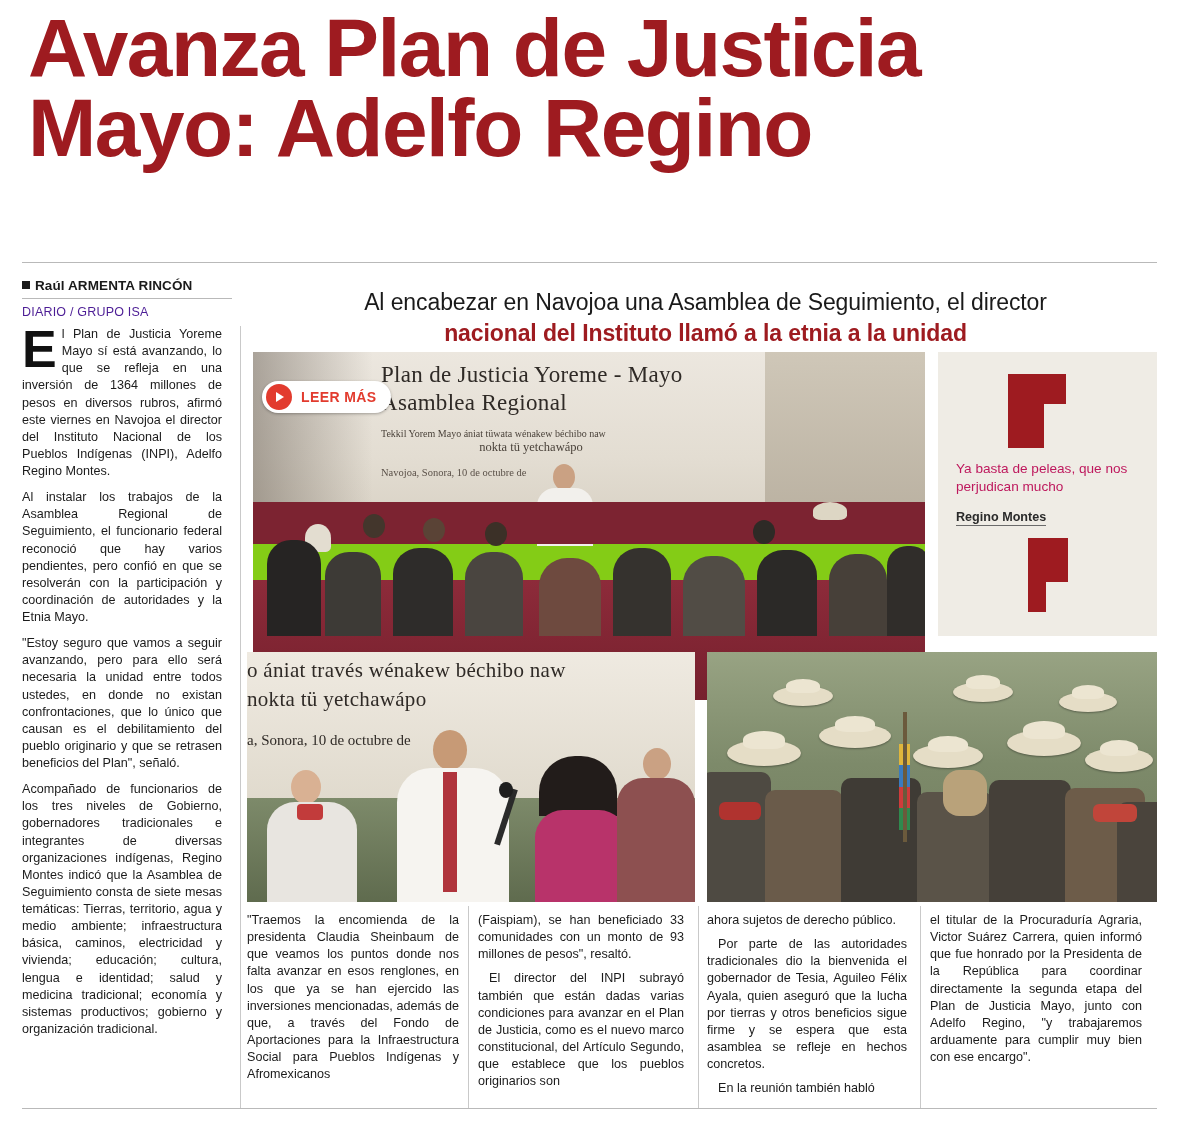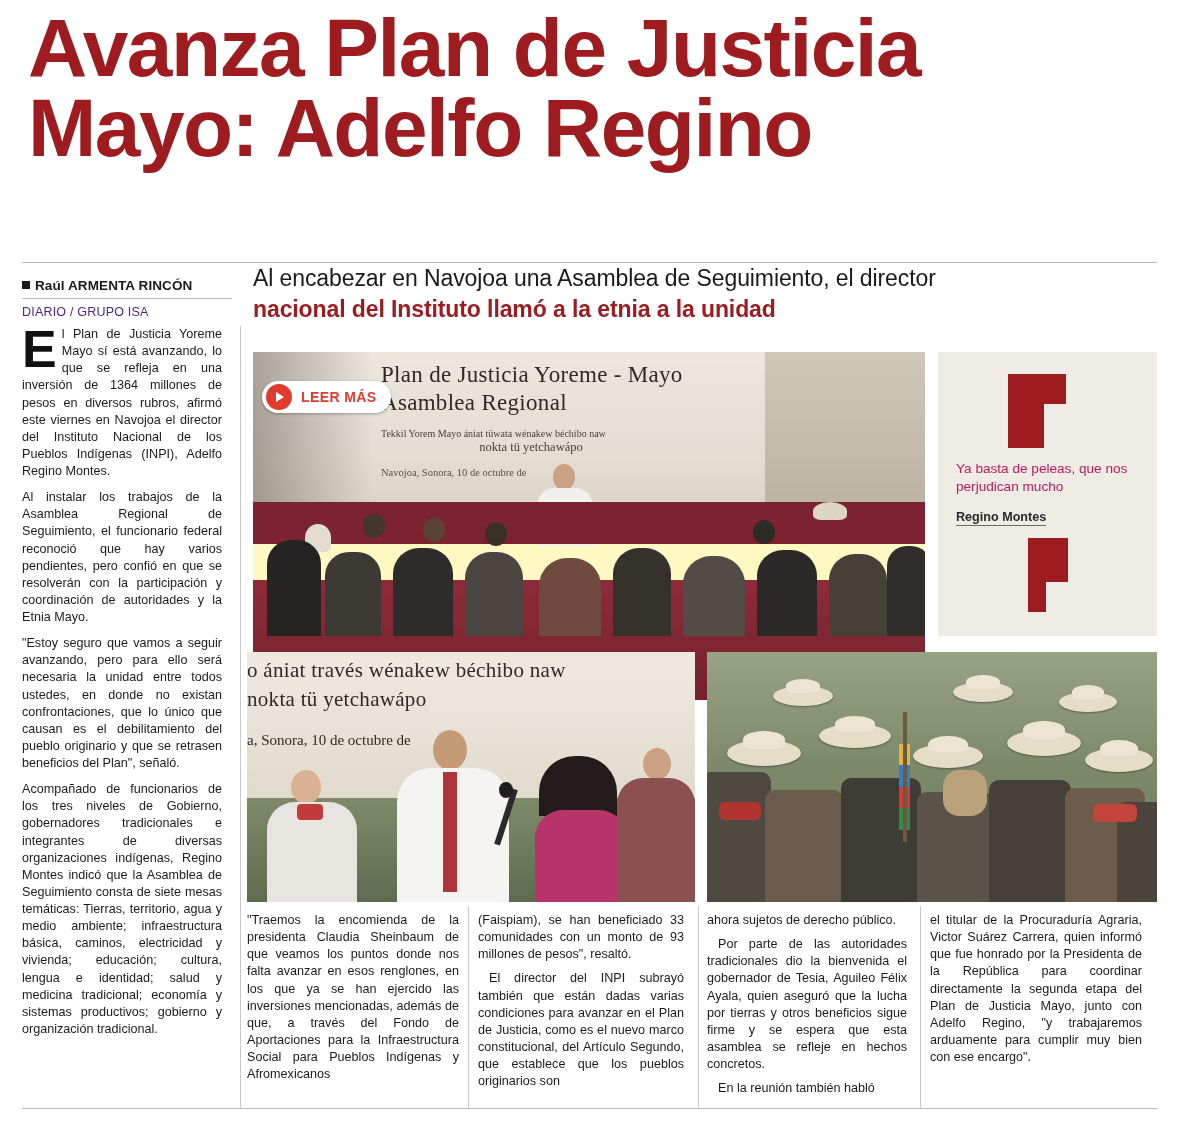--- a/index.html
+++ b/index.html
@@ -96,22 +96,23 @@
     font-size: 12.5px;
     color: #4c1d95;
     margin-top: 11px;
     letter-spacing: 0.2px;
   }
 
   
   .deck {
     position: absolute;
     left: 253px;
-    top: 264px;
+    top: 288px;
     width: 905px;
+    text-align: center;
     line-height: 1.28;
   }
   .deck .d1 {
     display: block;
     font-size: 23px;
     color: #1a1a1a;
     letter-spacing: -0.1px;
   }
   .deck .d2 {
     display: block;
@@ -144,21 +145,21 @@
   }
 
   
   .photo-main {
     position: absolute;
     left: 253px;
     top: 352px;
     width: 672px;
     height: 348px;
     overflow: hidden;
-    background: #fef9c3;
+    background: #84cc16;
   }
   .pm-wall {
     position: absolute; left: 0; top: 0; right: 0; height: 176px;
     background: linear-gradient(180deg, #ece7df 0%, #e3ddd2 60%, #d8d1c4 100%);
   }
   .pm-wall-shadow {
     position: absolute; left: 0; top: 0; width: 120px; height: 176px;
     background: linear-gradient(90deg, rgba(90,80,70,.45), rgba(90,80,70,0));
   }
   .pm-banner-text {

